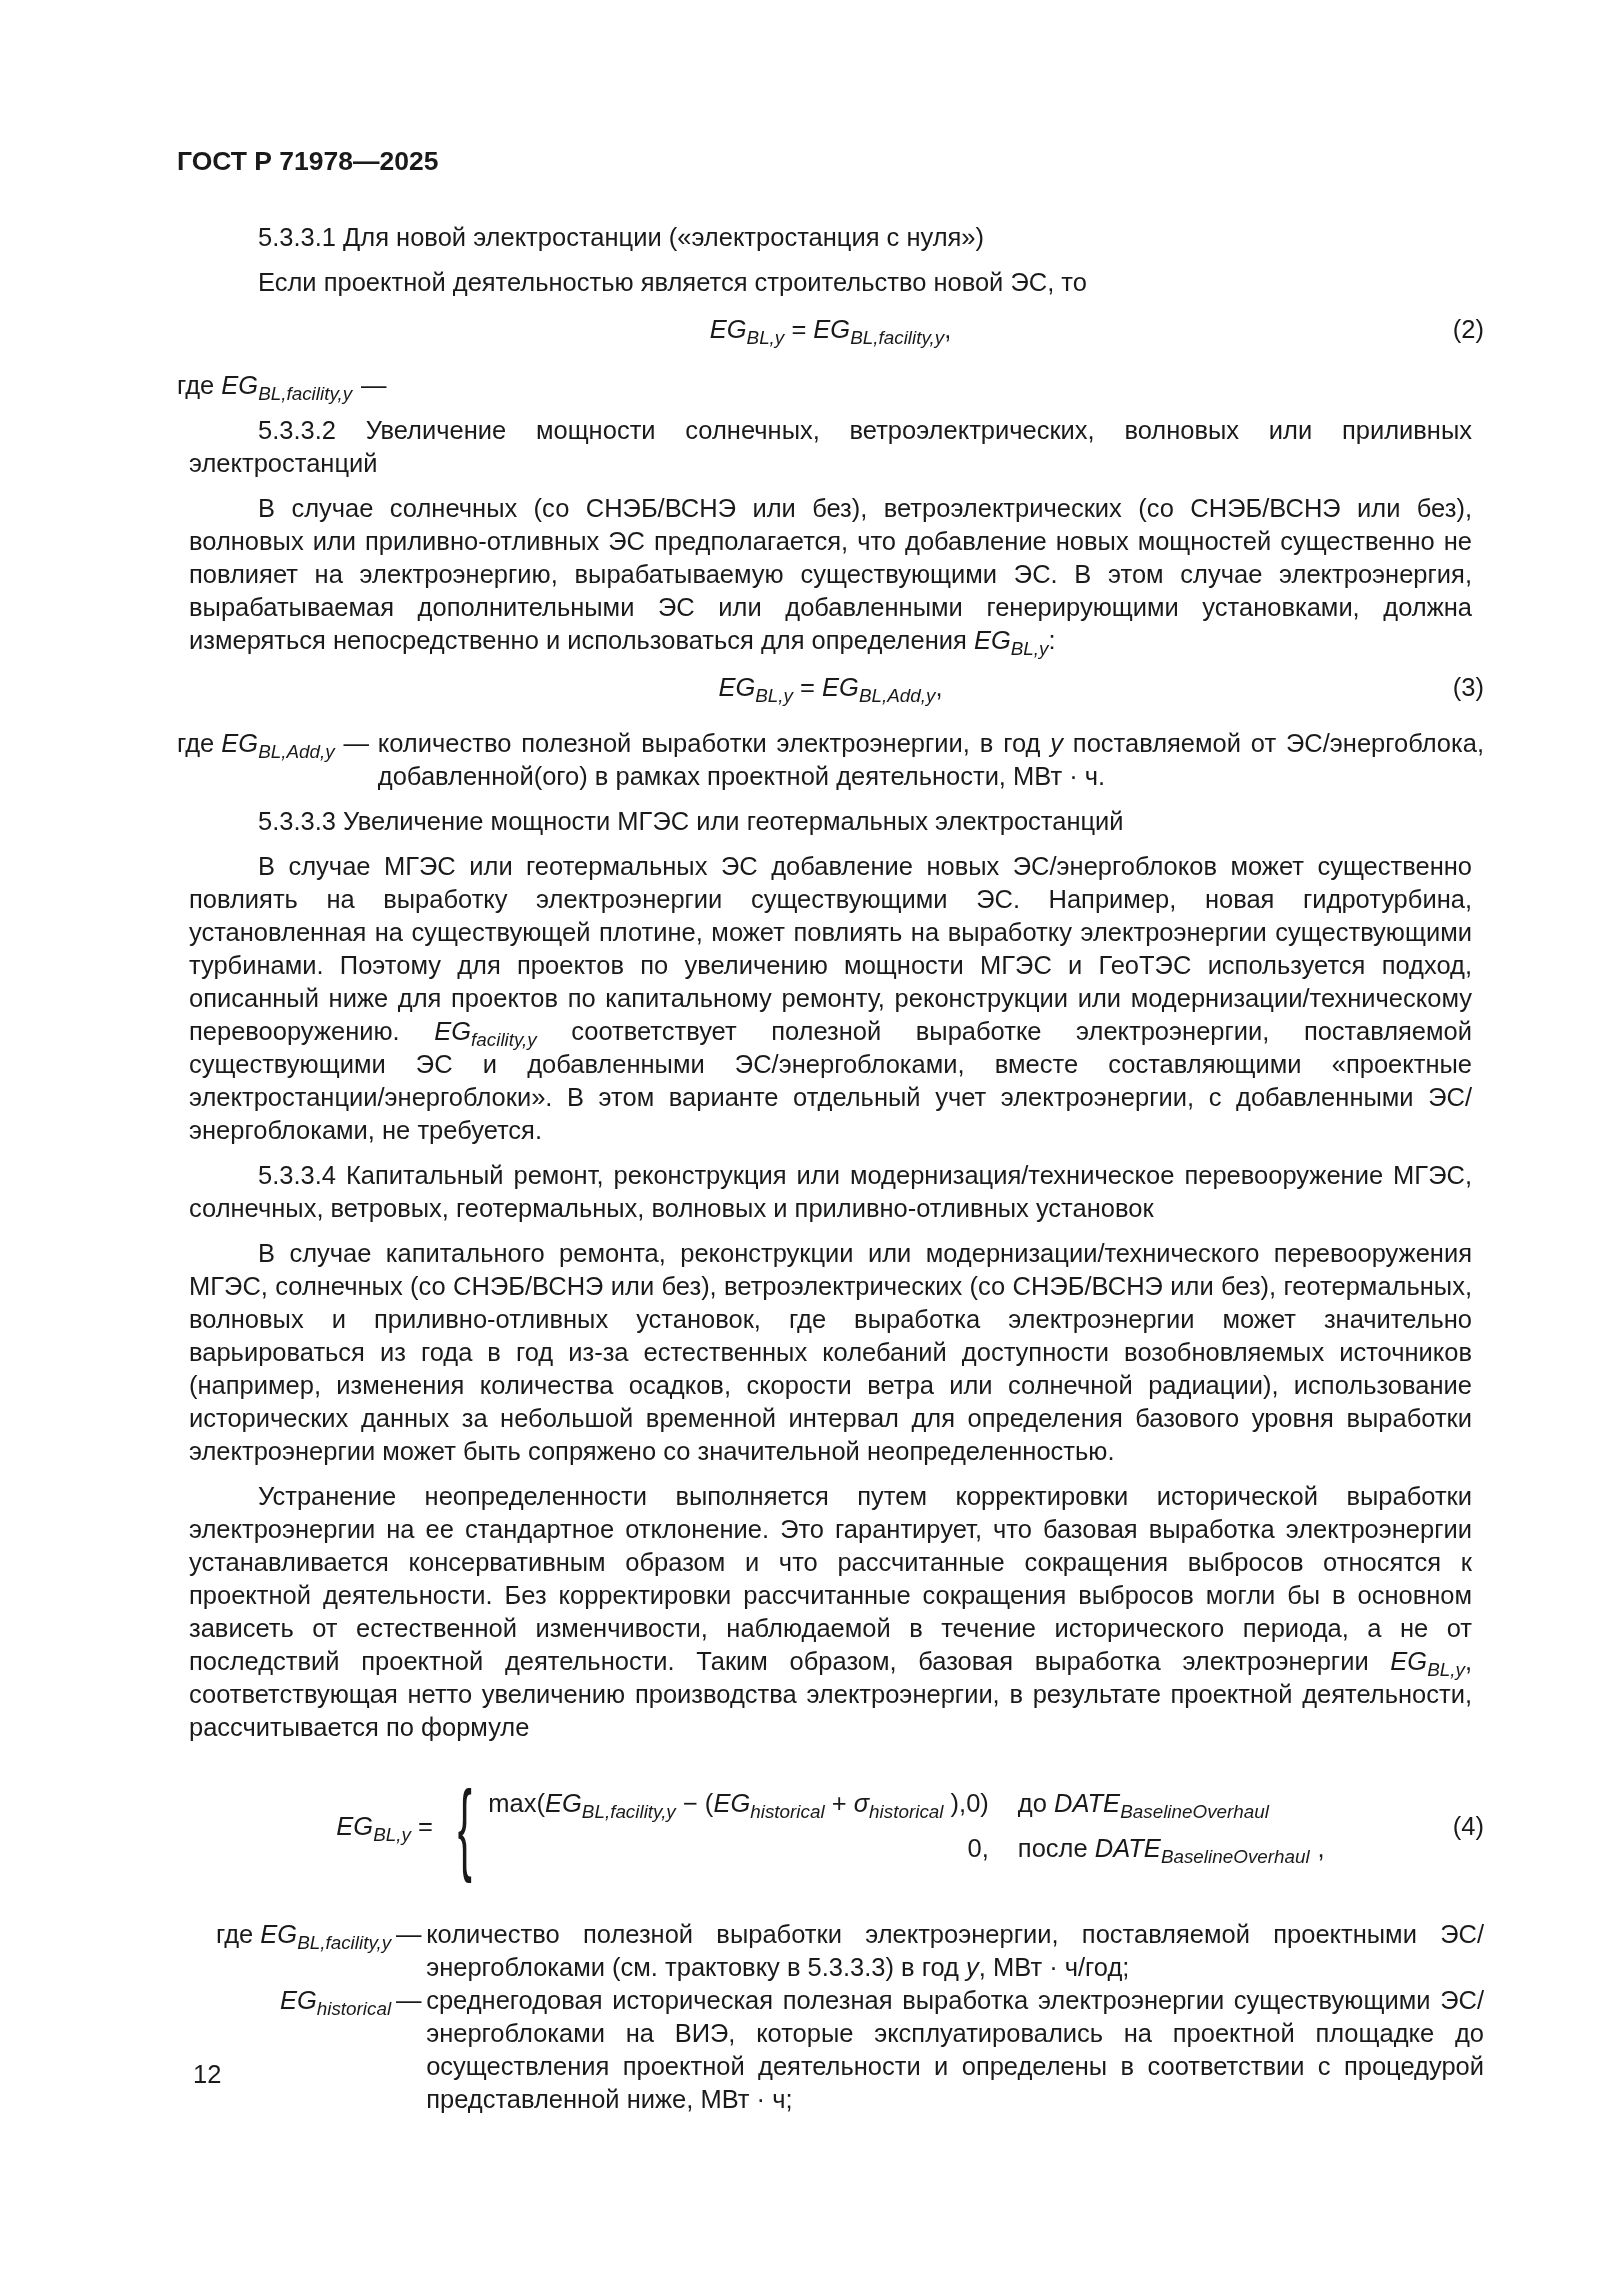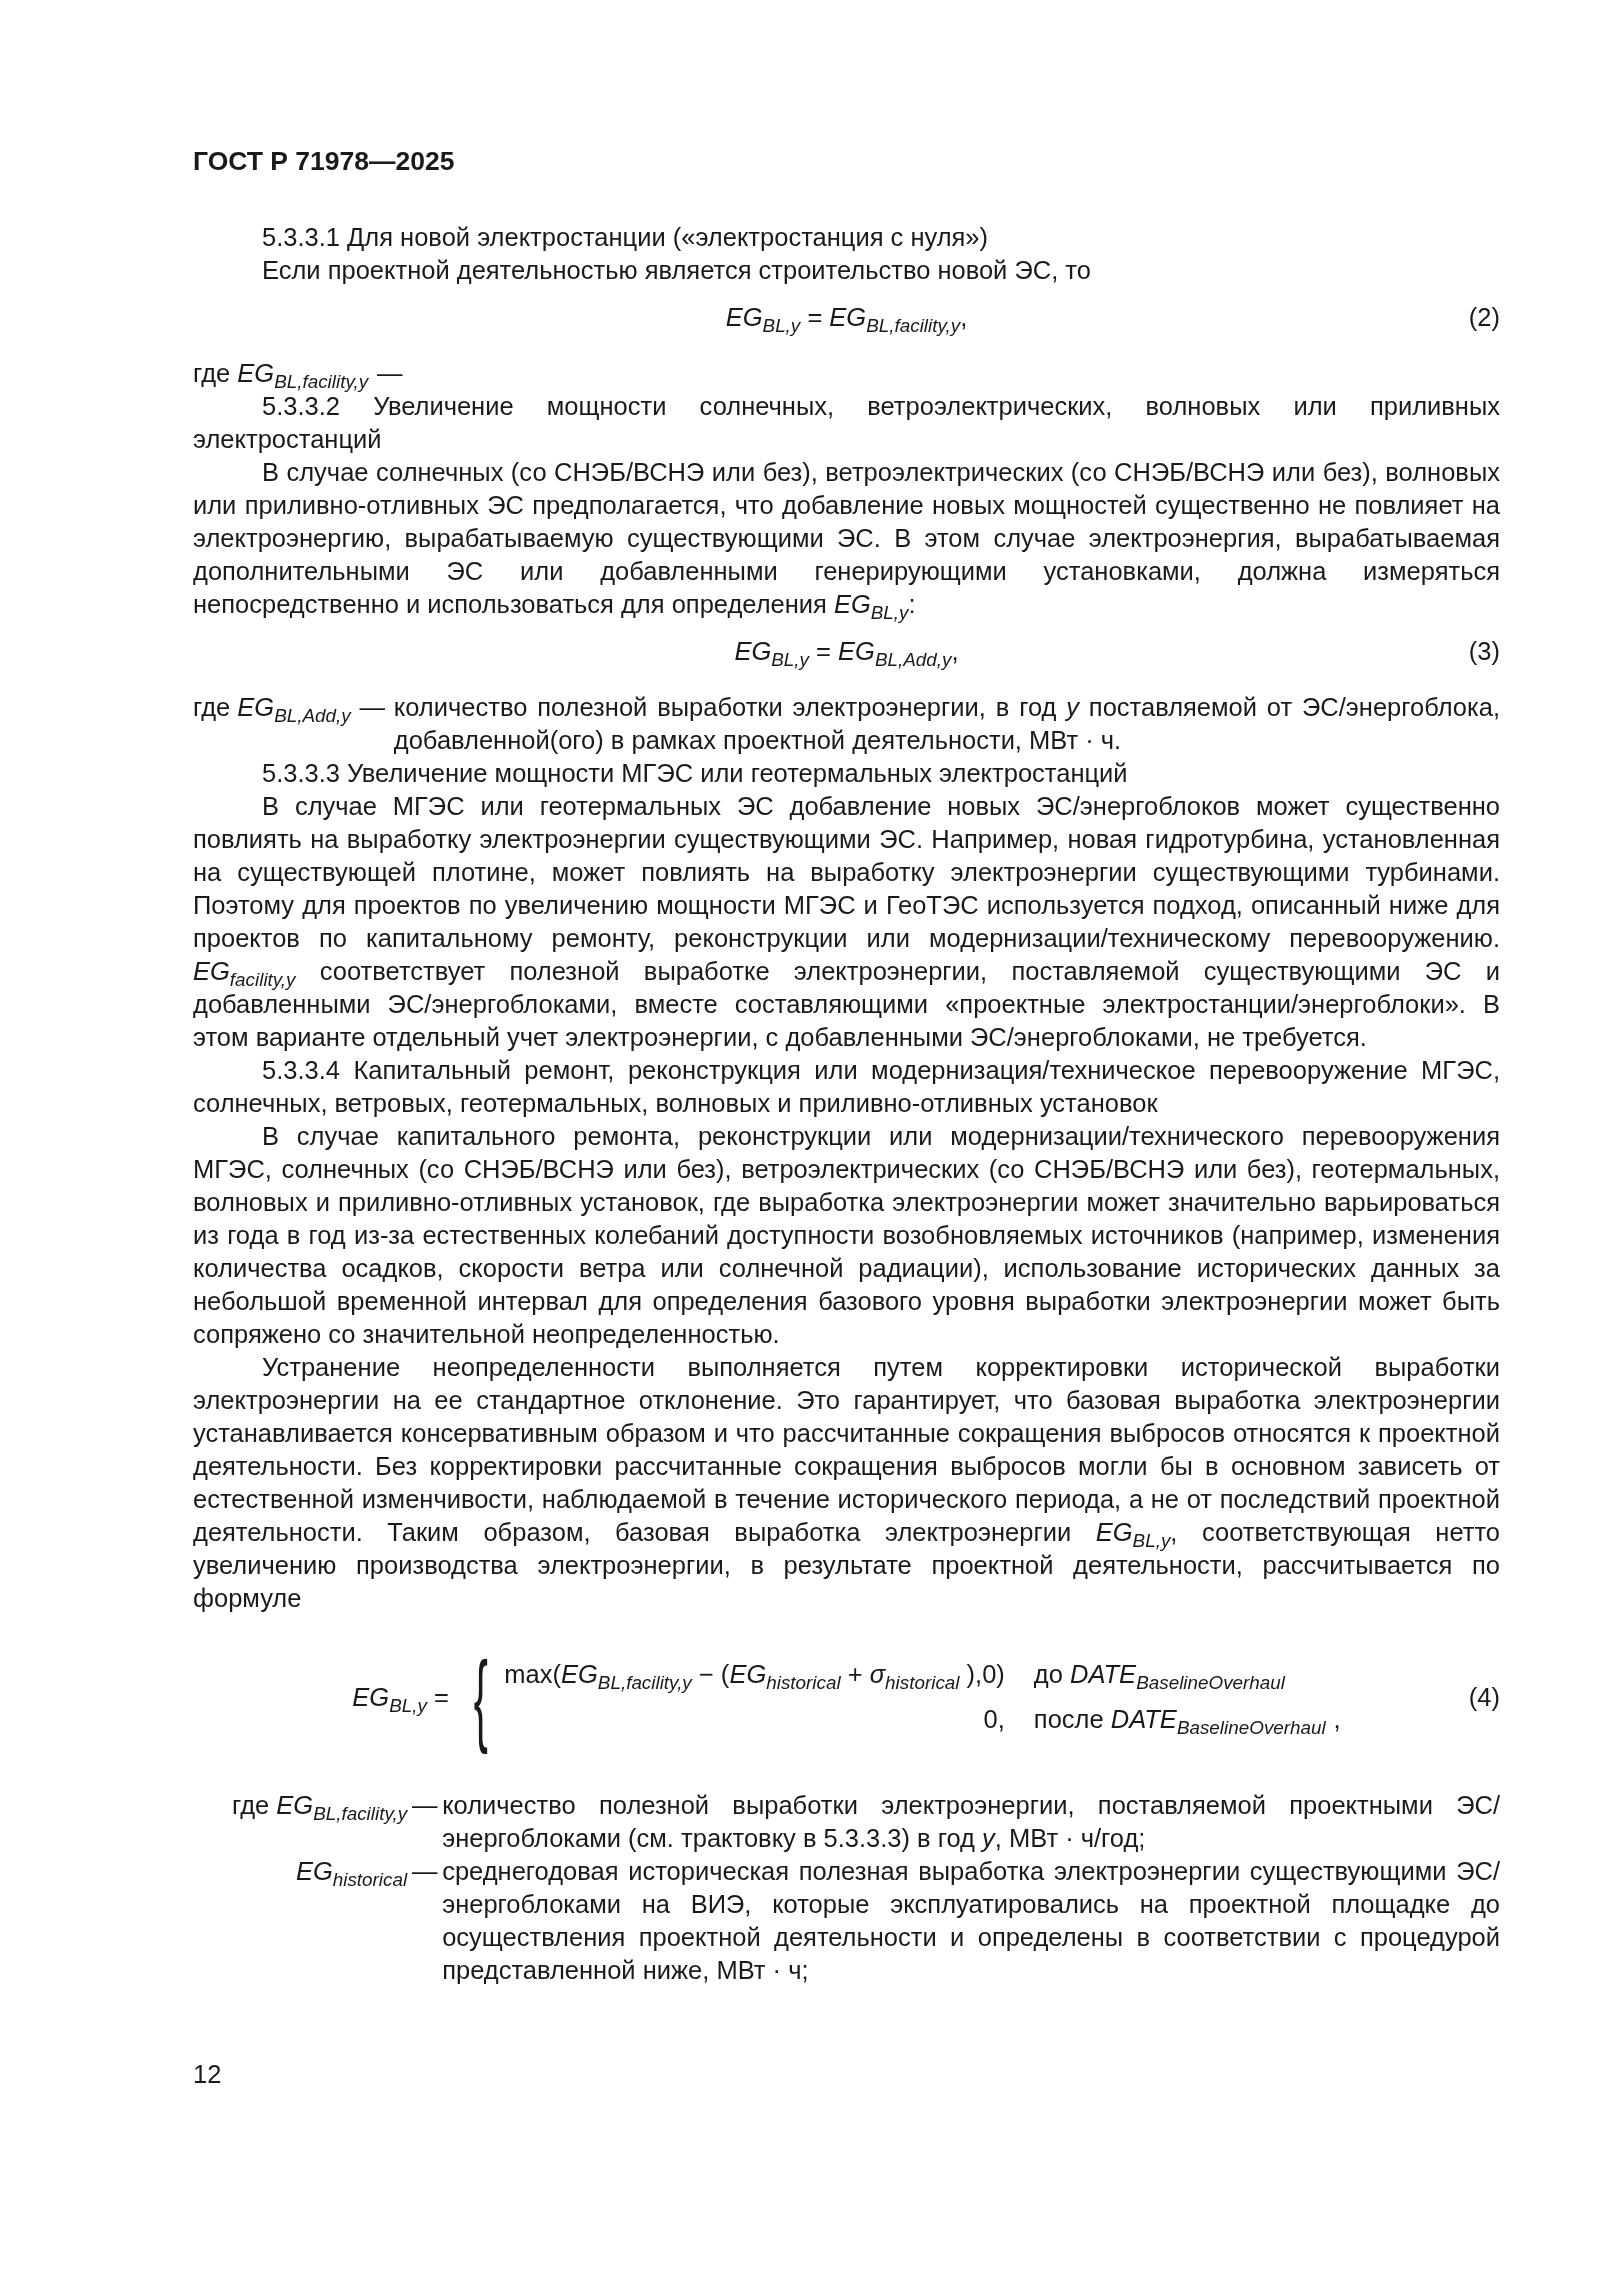--- a/index.html
+++ b/index.html
@@ -8,32 +8,32 @@
     width:1621px; height:2293px;
     background:#ffffff;
     color:#1a1a1a;
     font-family:"Liberation Sans","DejaVu Sans",sans-serif;
     font-size:25.5px;
     line-height:33px;
     overflow:hidden;
   }
   .content {
     position:absolute;
-    left:193px; top:145px;
+    left:177px; top:145px;
     width:1307px;
   }
   .doc-header {
     font-weight:bold;
     font-size:26.5px;
     margin:0 0 43px 0;
   }
   .para {
     text-align:justify;
     text-indent:69px;
-    margin:0;
+    margin:12px;
   }
   i { font-style:italic; }
   sub {
     font-size:74%;
     font-style:italic;
     line-height:0;
     vertical-align:-0.32em;
   }
   
   .formula {

